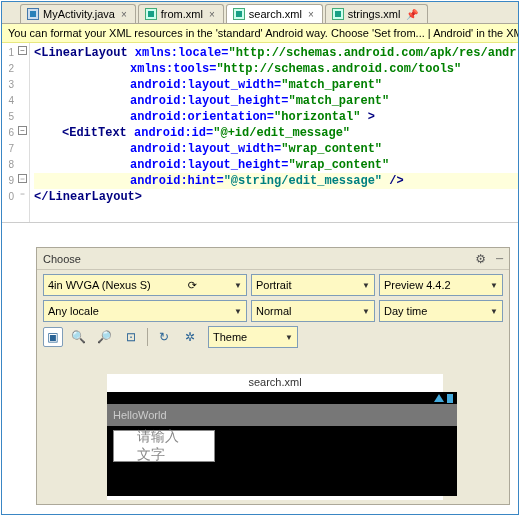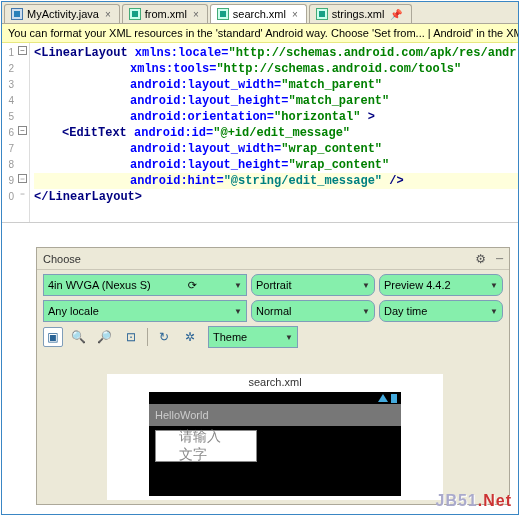--- a/index.html
+++ b/index.html
@@ -1,19 +1,19 @@
 <!DOCTYPE html>
 <html><head>
 <meta charset="utf-8">
 <style>
   * { margin:0; padding:0; box-sizing:border-box; }
   html,body { width:520px; height:516px; font-family:Tahoma,Arial,sans-serif; font-size:11px; background:#fff; overflow:hidden; }
   .frame { border:1px solid #3a86c4; width:518px; height:514px; margin:1px; position:relative; background:#fff; }
   
-  .tabbar { height:22px; background:#ece9d8; display:flex; align-items:flex-end; padding-left:2px; border-bottom:1px solid #aca899; }
+  .tabbar { height:22px; background:#ece9d8; display:flex; align-items:flex-end; padding-left:18px; border-bottom:1px solid #aca899; }
   .tab { display:flex; align-items:center; gap:4px; padding:3px 8px 3px 6px; background:#ece9d8; border:1px solid #aca899; border-bottom:none; border-radius:3px 3px 0 0; margin-right:2px; font-size:11px; cursor:pointer; position:relative; }
   .tab.active { background:#fff; }
   .tab .icn { width:12px; height:12px; display:inline-block; border:1px solid #4a7; background:#cfe; position:relative; }
   .tab .icn.c { border-color:#47a; background:#cde; }
   .tab .icn::after { content:""; position:absolute; inset:2px; background:#16a085; }
   .tab .icn.c::after { background:#2980b9; }
   .tab .x { font-size:10px; color:#666; margin-left:2px; }
   .tab .pin { font-size:10px; color:#888; margin-left:2px; }
   
   .hintbar { background:#ffffc2; border-bottom:1px solid #e8e880; padding:3px 6px; font-size:11px; color:#000; white-space:nowrap; overflow:hidden; }
@@ -30,33 +30,33 @@
   .c-green { color:#008000; }
   .c-teal { color:#008080; }
   .c-dblue { color:#0000ff; }
   
   .preview { position:absolute; left:34px; top:245px; width:474px; height:258px; border:1px solid #aca899; background:#ece9d8; }
   .pv-title { height:22px; background:#ece9d8; display:flex; align-items:center; justify-content:space-between; padding:0 6px; font-size:11px; color:#333; border-bottom:1px solid #cbc7b8; }
   .pv-title .ricons { display:flex; gap:10px; align-items:center; }
   .pv-title .gear { font-size:12px; color:#555; }
   .pv-title .arrow { font-size:10px; color:#555; }
   .pv-row { display:flex; gap:4px; padding:4px 6px 0 6px; }
-  .sel { flex:1; height:22px; border:1px solid #7f9db9; background:#86efac; display:flex; align-items:center; justify-content:space-between; padding:0 4px; font-size:11px; cursor:pointer; }
+  .sel { flex:1; height:22px; border:1px solid #7f9db9; background:#fef9c3; display:flex; align-items:center; justify-content:space-between; padding:0 4px; font-size:11px; cursor:pointer; }
   .sel .dd { font-size:8px; color:#333; }
-  .sel.half { flex:0 0 124px;border-radius:7px; }
+  .sel.half { flex:0 0 124px; }
   .tool-row { display:flex; align-items:center; gap:6px; padding:4px 6px; }
   .tbtn { width:20px; height:20px; display:flex; align-items:center; justify-content:center; font-size:12px; color:#456; cursor:pointer; border-radius:2px; }
   .tbtn.box { border:1px solid #7f9db9; background:#fff; }
   .tbtn.blue { color:#2a6496; }
   .sep { width:1px; height:18px; background:#aca899; }
   .sel.theme { flex:0 0 90px; margin-left:2px; }
   
   .canvas { position:absolute; left:70px; top:126px; width:336px; height:126px; background:#fff; }
   .canvas-title { text-align:center; font-size:11px; color:#333; padding:2px 0 4px 0; }
-  .phone { width:252px; height:104px; margin:0 auto; background:#000; position:relative; }
+  .phone { width:350px; height:104px; margin:0 auto; background:#000; position:relative; }
   .statusbar { height:12px; background:#000; display:flex; justify-content:flex-end; align-items:center; padding:0 4px; gap:3px; }
   .wifi { width:0; height:0; border-left:5px solid transparent; border-right:5px solid transparent; border-bottom:8px solid #4ad; transform:rotate(0); }
   .batt { width:6px; height:9px; background:#4ad; }
   .appbar { height:22px; background:#777; display:flex; align-items:center; padding:0 6px; font-size:11px; color:#ccc; }
   .input-preview { margin:4px 6px; width:102px; height:32px; background:#fff; border:1px solid #888; display:flex; align-items:center; padding:0 23px; font-size:14px; color:#888; }
   
   .wm { position:absolute; right:6px; bottom:4px; font-size:16px; font-weight:bold; font-family:Arial; color:#aac; letter-spacing:1px; text-shadow:1px 1px 0 #fff; }
   .wm .net { color:#c33; }
 </style>
 </head>
@@ -181,14 +181,13 @@
         <div class="appbar">
             <span>HelloWorld</span>
           </div>
         <div class="input-preview">
             <span>请输入文字</span>
           </div>
       </div>
     </div>
   </div>
 
-  <div class="wm"><span>JB51</span><span class="net">.Net</span></div>
 </div>
 
 </body></html>

